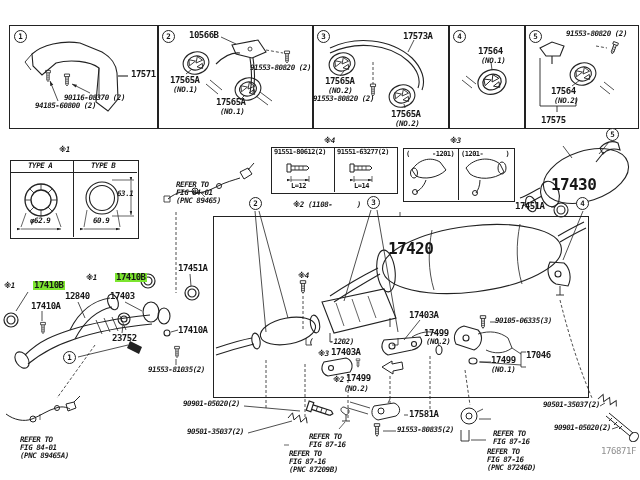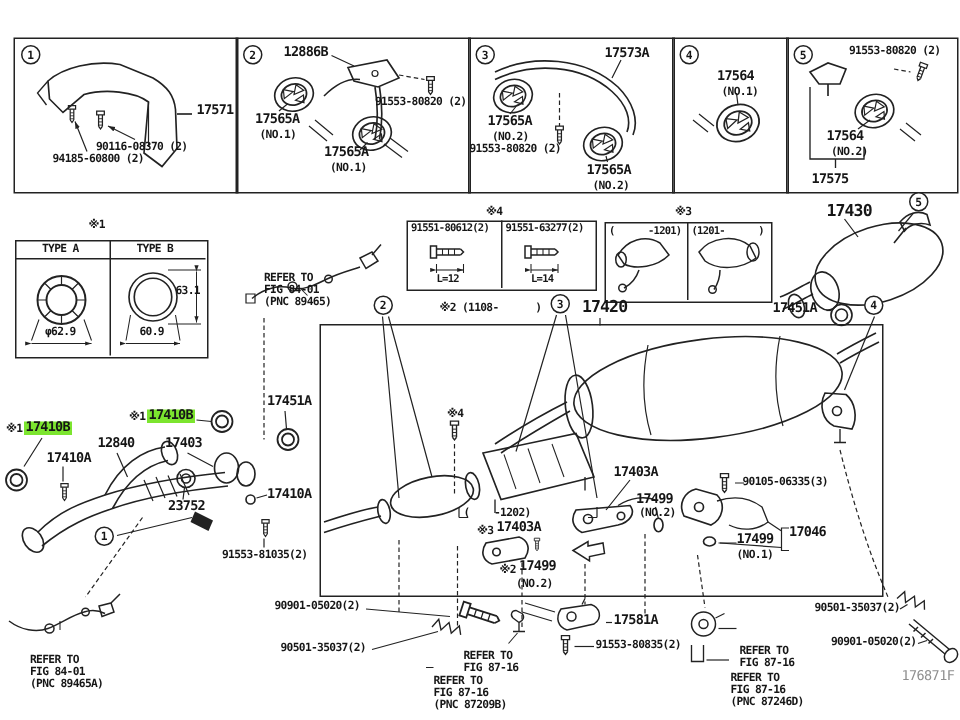--- a/index.html
+++ b/index.html
@@ -1,25 +1,25 @@
 <!DOCTYPE html>
 <html style="--hl: #7CE52F;"><head>
 <meta charset="utf-8">
 <style>
   html,body{margin:0;padding:0;background:#fff;}
   .stage{position:relative;width:640px;height:480px;background:#fff;overflow:hidden;
          font-family:"DejaVu Sans Mono","DejaVu Sans",monospace;color:#161616;}
   .lbl{position:absolute;white-space:pre;font-weight:bold;line-height:1.05;color:#161616;z-index:3;}
-  .xl{font-size:11px;letter-spacing:-0.6px;}
+  .xl{font-size:16px;letter-spacing:-0.6px;margin-top:42px;}
   .lg{font-size:9px;letter-spacing:-0.5px;}
   .md{font-size:9px;letter-spacing:-0.4px;}
-  .sm{font-size:7.5px;letter-spacing:-0.45px;}
+  .sm{font-size:7.5px;letter-spacing:-0.45px;font-style:italic;}
   .xs{font-size:7px;letter-spacing:-0.5px;}
   .gray{color:#8f8f8f;font-weight:normal;}
-  .hl{background:var(--hl,#7CE52F);padding:0 1px;}
+  .hl{background:var(--hl,#7CE52F);padding:0 1px;margin-left:17px;}
   .stack span{display:block;}
   .co{position:absolute;width:11px;height:11px;border:1px solid #222;border-radius:50%;
       font-size:7.5px;font-weight:bold;display:flex;align-items:center;justify-content:center;
       background:#fff;z-index:4;line-height:1;}
   .box{position:absolute;border:1px solid #222;z-index:1;}
   .vline,.hline{position:absolute;background:#222;z-index:1;}
   svg.art{position:absolute;left:0;top:0;z-index:2;}
 </style>
 </head>
 <body>
@@ -306,21 +306,21 @@
       <span>4</span>
     </div>
   <div class="co" style="left:606px;top:128px">
       <span>5</span>
     </div>
 
   <span class="lbl lg" style="left:131px;top:70px">17571</span>
   <span class="lbl sm" style="left:64px;top:94px">90116-08370 (2)</span>
   <span class="lbl sm" style="left:35px;top:102px">94185-60800 (2)</span>
 
-  <span class="lbl lg" style="left:189px;top:31px">12886B</span>
+  <span class="lbl lg" style="left:189px;top:31px">10566B</span>
   <span class="lbl sm" style="left:250px;top:64px">91553-80820 (2)</span>
   <span class="lbl lg" style="left:170px;top:76px">17565A</span>
   <span class="lbl sm" style="left:173px;top:86px">(NO.1)</span>
   <span class="lbl lg" style="left:216px;top:98px">17565A</span>
   <span class="lbl sm" style="left:220px;top:108px">(NO.1)</span>
 
   <span class="lbl lg" style="left:403px;top:32px">17573A</span>
   <span class="lbl lg" style="left:325px;top:77px">17565A</span>
   <span class="lbl sm" style="left:328px;top:87px">(NO.2)</span>
   <span class="lbl sm" style="left:313px;top:95px">91553-80820 (2)</span>

